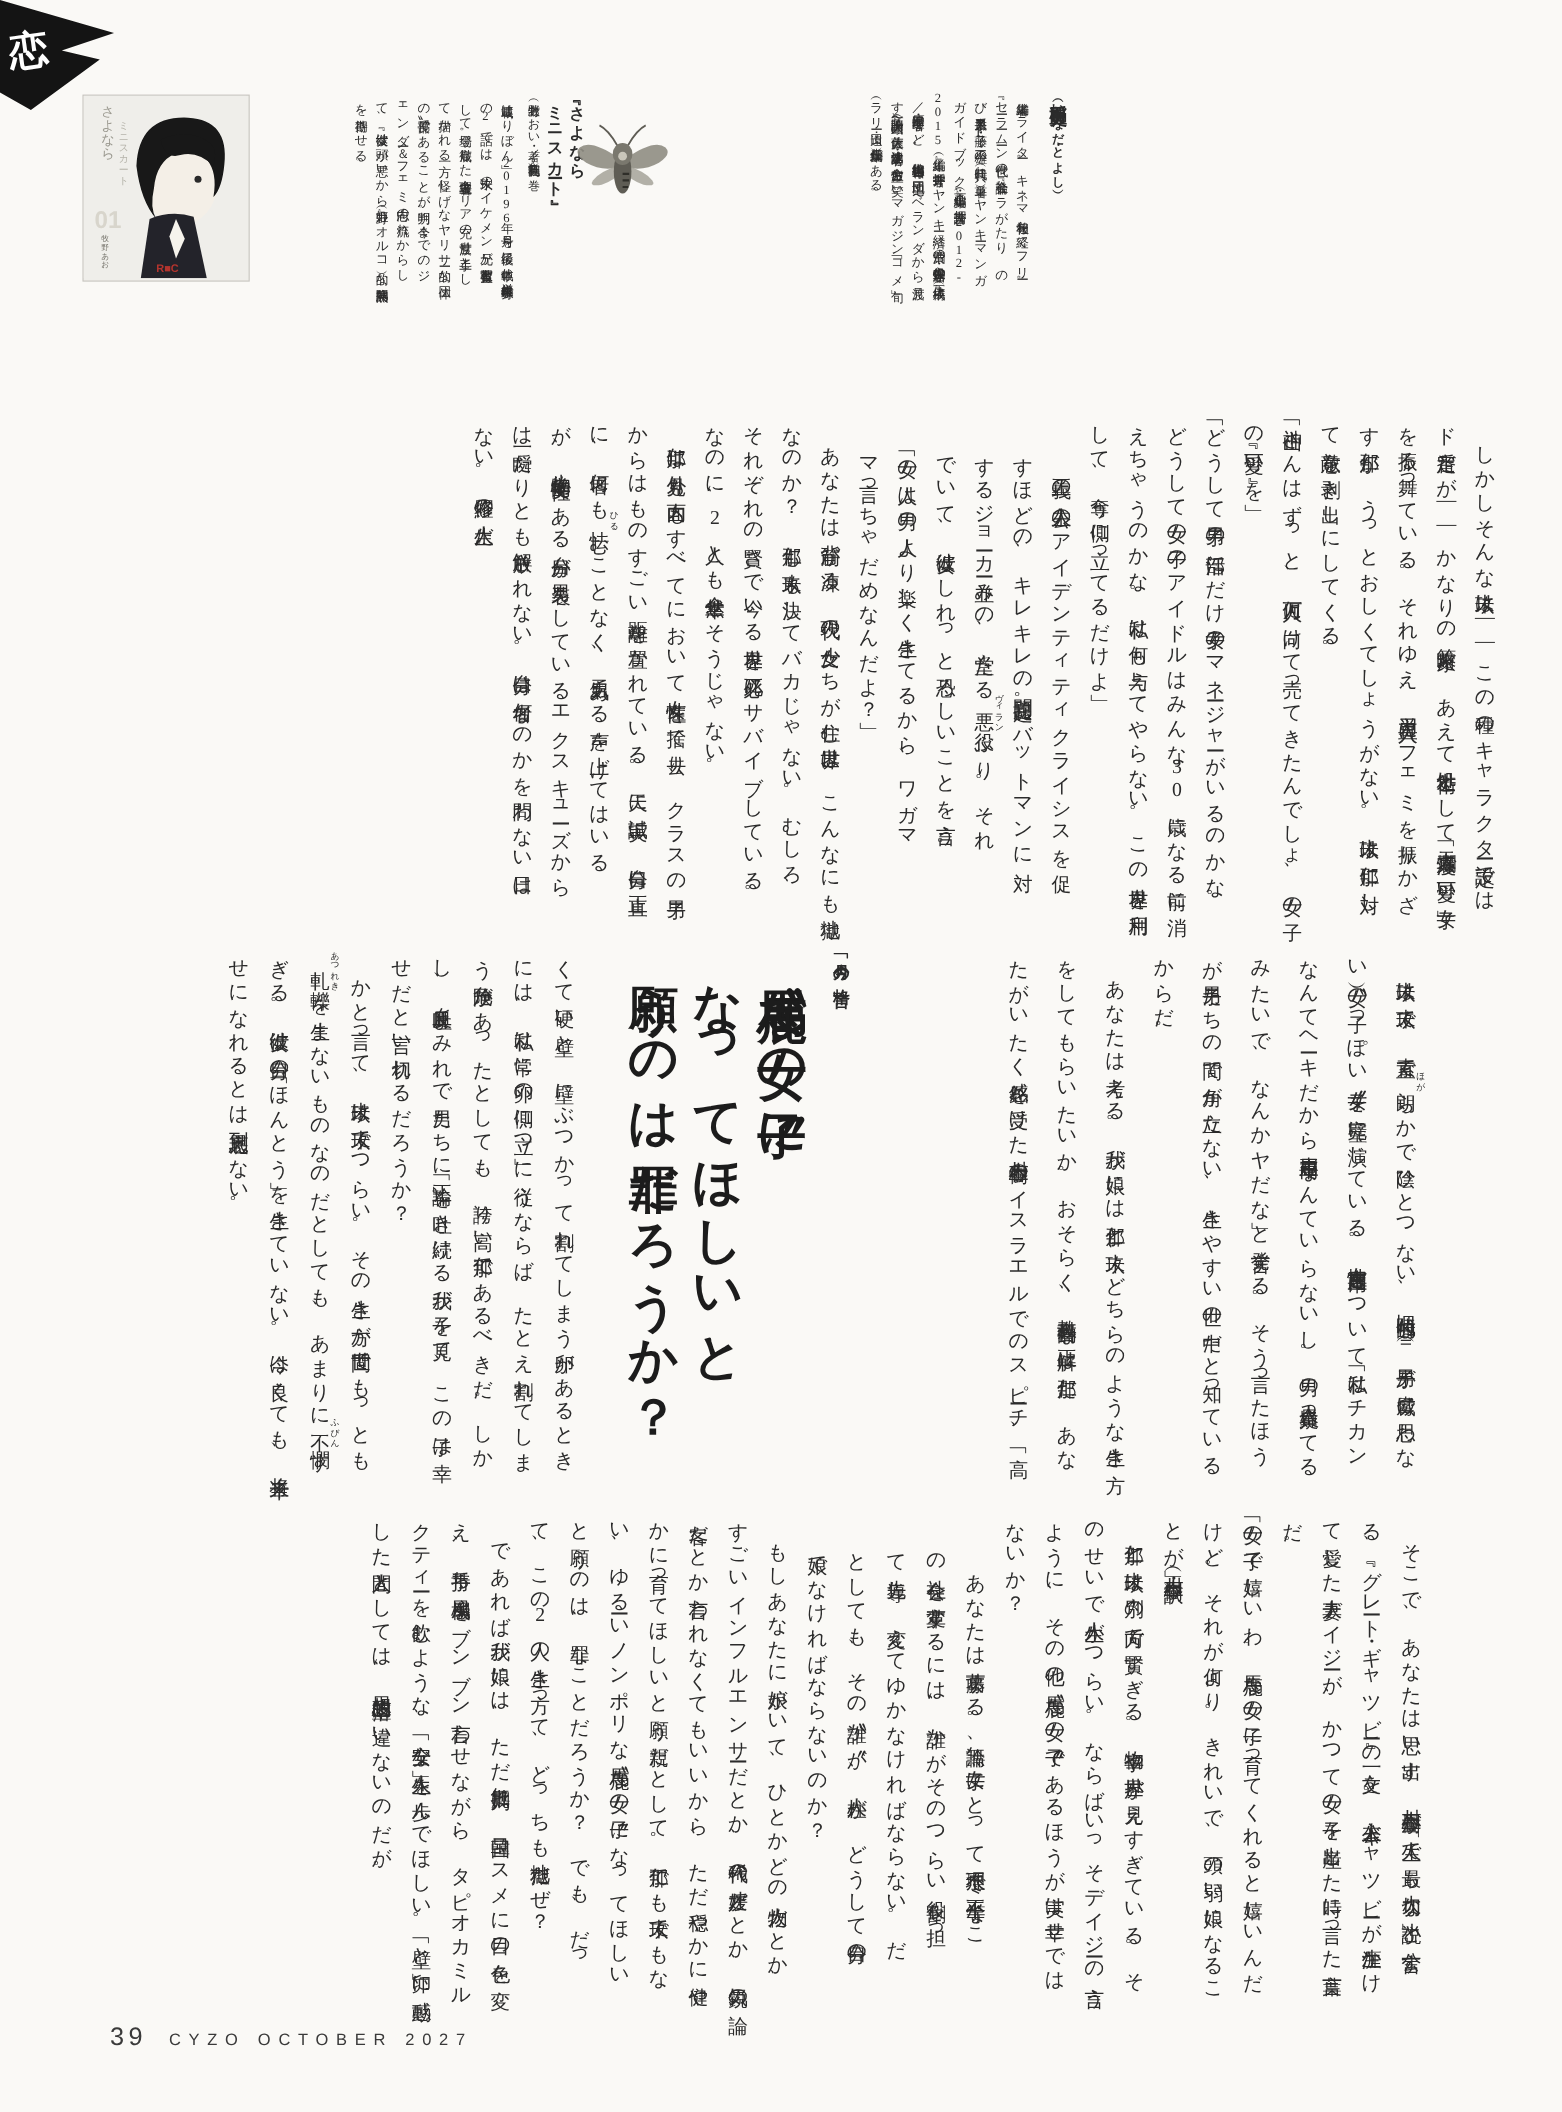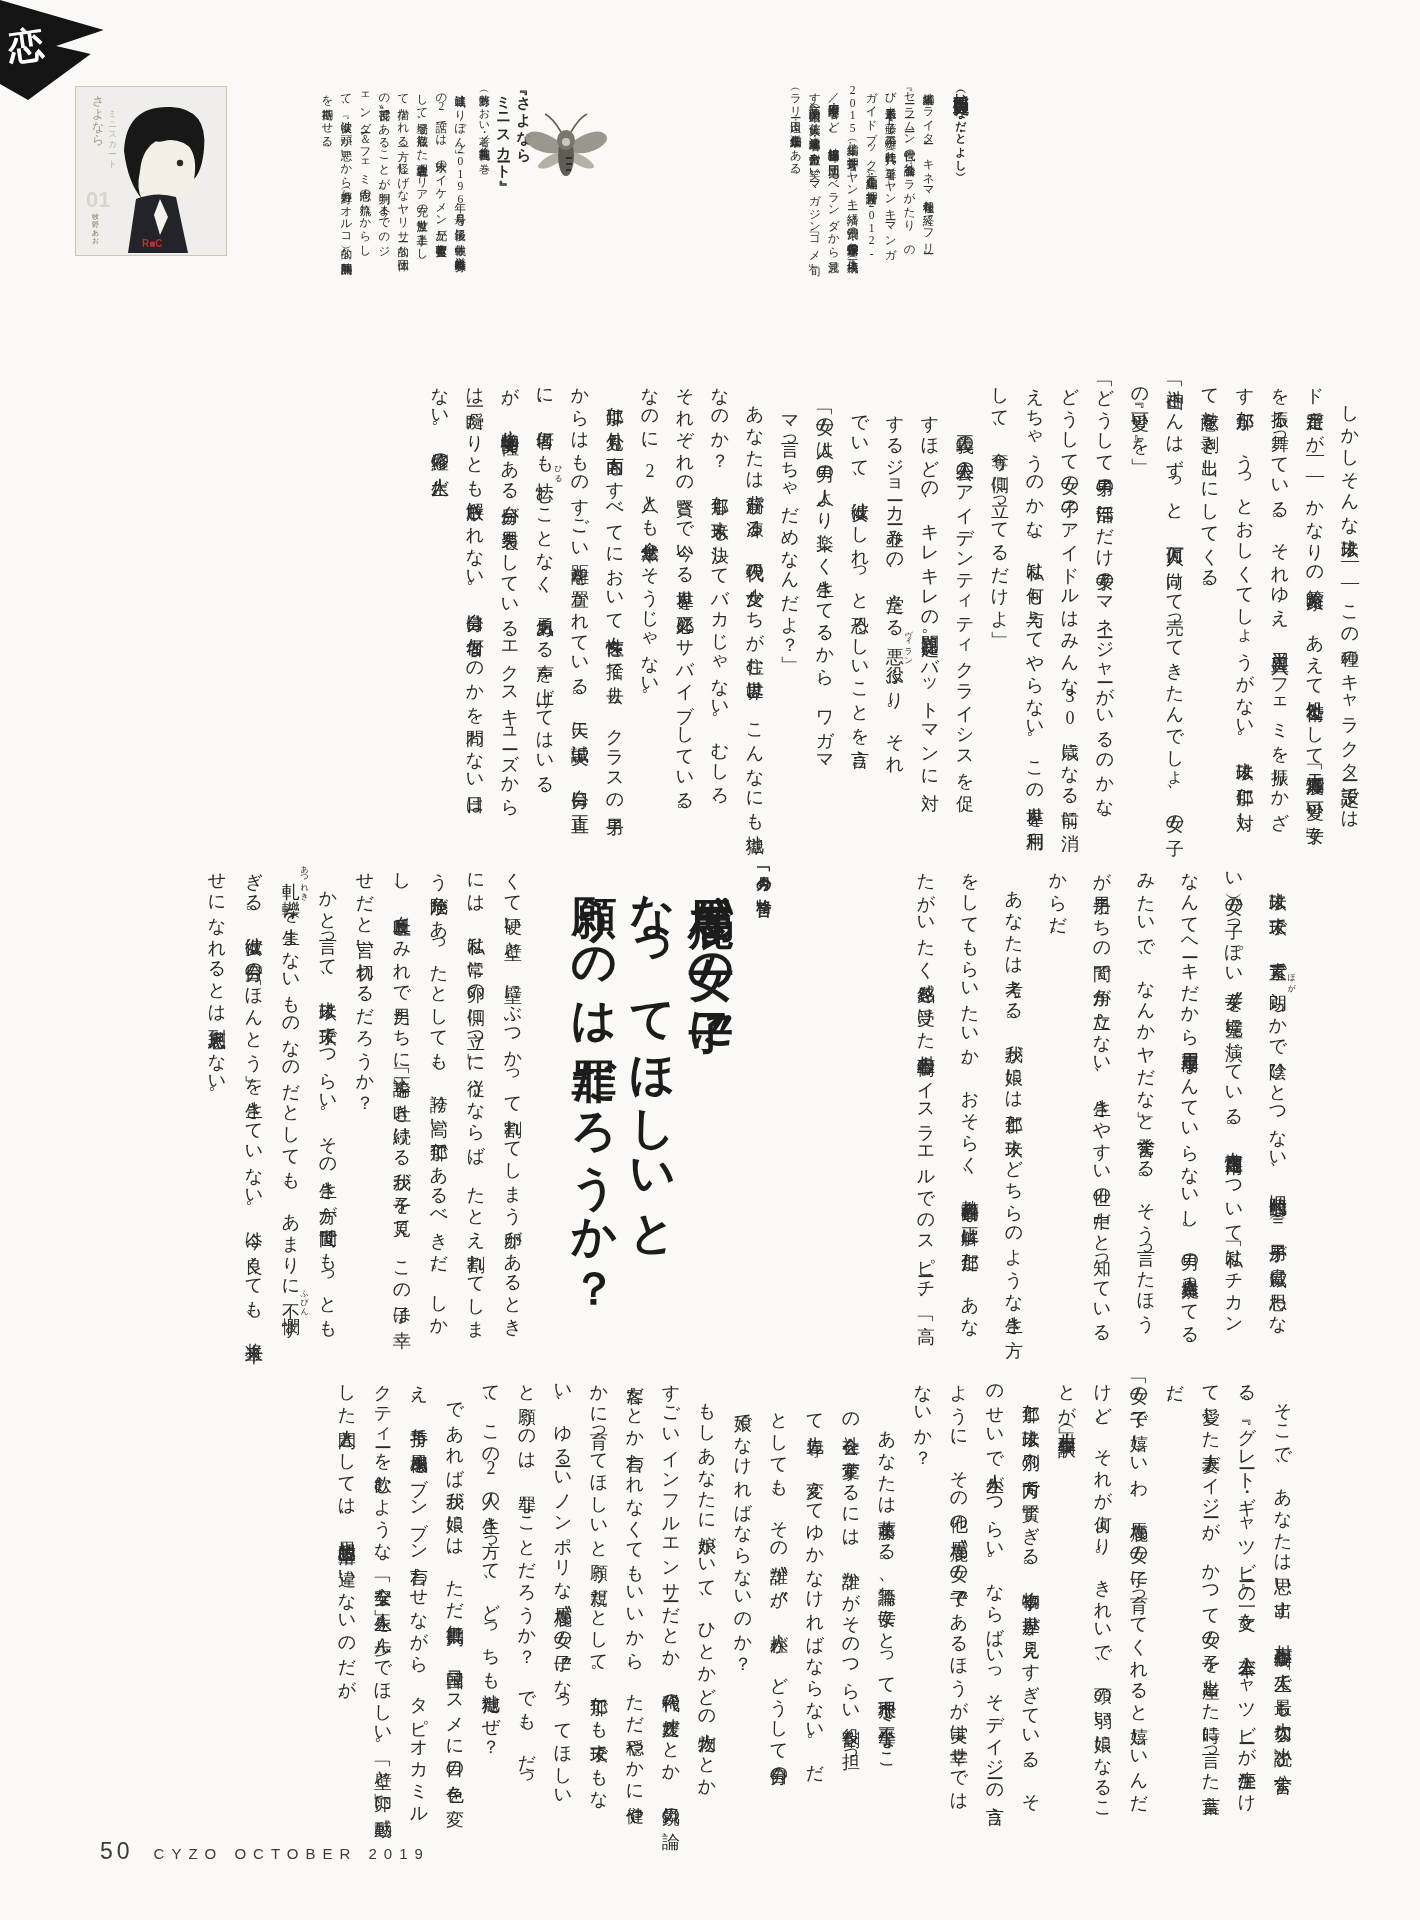--- a/index.html
+++ b/index.html
@@ -167,15 +167,15 @@
 <div id="band3" class="band vt">
     <p class="normal">そこで、あなたは思い出す。村上春樹が「人生で最も大切な小説」と公言する、『グレート・ギャツビー』の一文を。主人公ギャツビーが生涯かけて愛した人妻デイジーが、かつて女の子を出産した時に言った言葉だ。</p>
     <p class="quote">「女の子で嬉しいわ。馬鹿な女の子に育ってくれると嬉しいんだけど。それが何より。きれいで、頭の弱い娘になることが」（村上春樹・訳）</p>
     <p class="normal">仁那と未玖は別々の方向で賢すぎる。物事や世界が見えすぎている。そのせいで人生がつらい。ならばいっそデイジーの言うように、その他の〝馬鹿な女の子〞であるほうが実は幸せではないか？</p>
     <p class="pull">あなたは葛藤する。無論、女子にとって理不尽で不平等なこの社会を変革するには、誰かがそのつらい役割を担って先導し、変えてゆかなければならない。だとしても、その〝誰か〞が、人柱が、どうして自分の娘でなければならないのか？</p>
     <p class="normal">もしあなたに娘がいて、ひとかどの人物だとか、すごいインフルエンサーだとか、稀代の才媛だとか、気鋭の論客だとか言われなくてもいいから、ただ穏やかに健やかに育ってほしいと願う親だとして。仁那でも未玖でもない、ゆるーいノンポリな〝馬鹿な女の子〞になってほしいと願うのは、罪なことだろうか？ でも、だって、この2人の生き方って、どっちも地獄だぜ？</p>
     <p class="normal">であれば我が娘には、ただ無批判に、韓国コスメに目の色を変え、手持ち扇風機をブンブン言わせながら、タピオカミルクティーを飲むような、「安全な」人生を歩んでほしい。「壁と卵」に感動した人間としては、思想的堕落に違いないのだが。</p>
   </div>
 
 <div id="footer">
-  <span class="pageno">50</span>
-  <span class="mag">CYZO OCTOBER 2019</span>
+  <span class="pageno">39</span>
+  <span class="mag">CYZO OCTOBER 2027</span>
 </div>
 
 </body></html>

